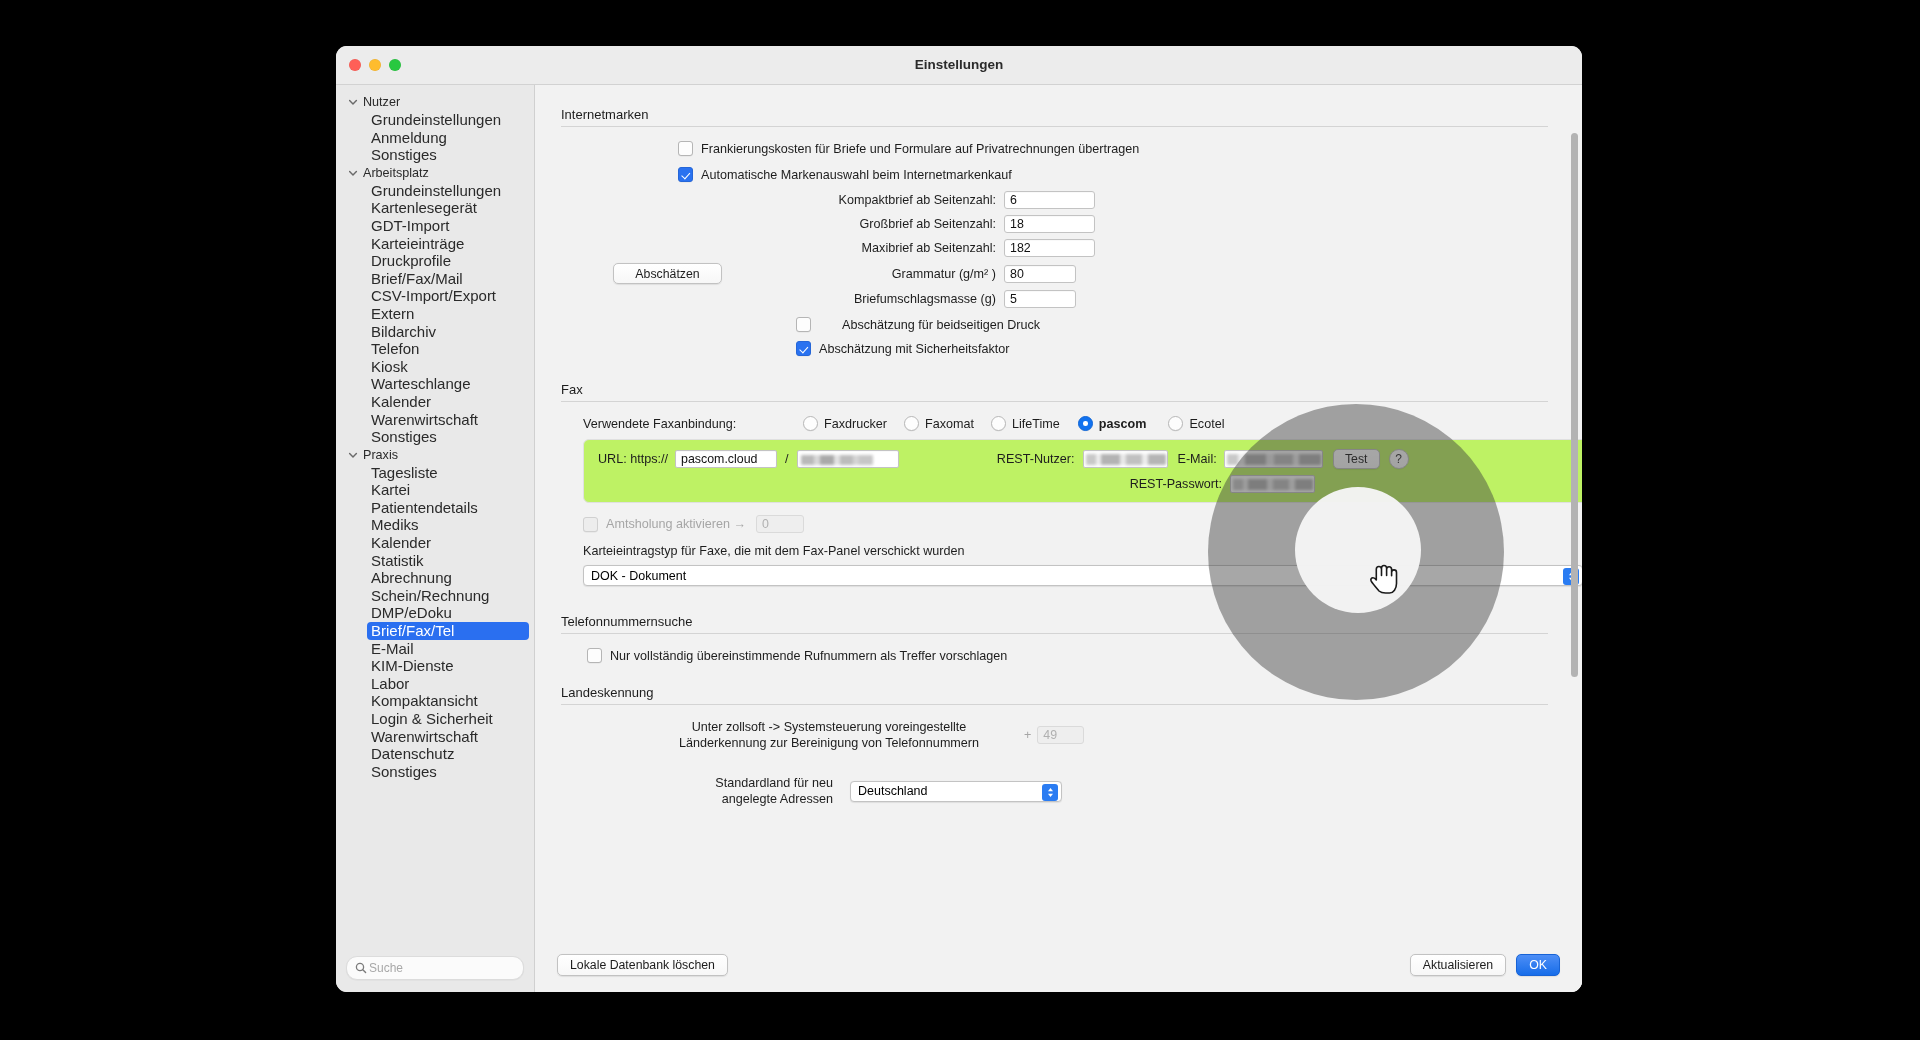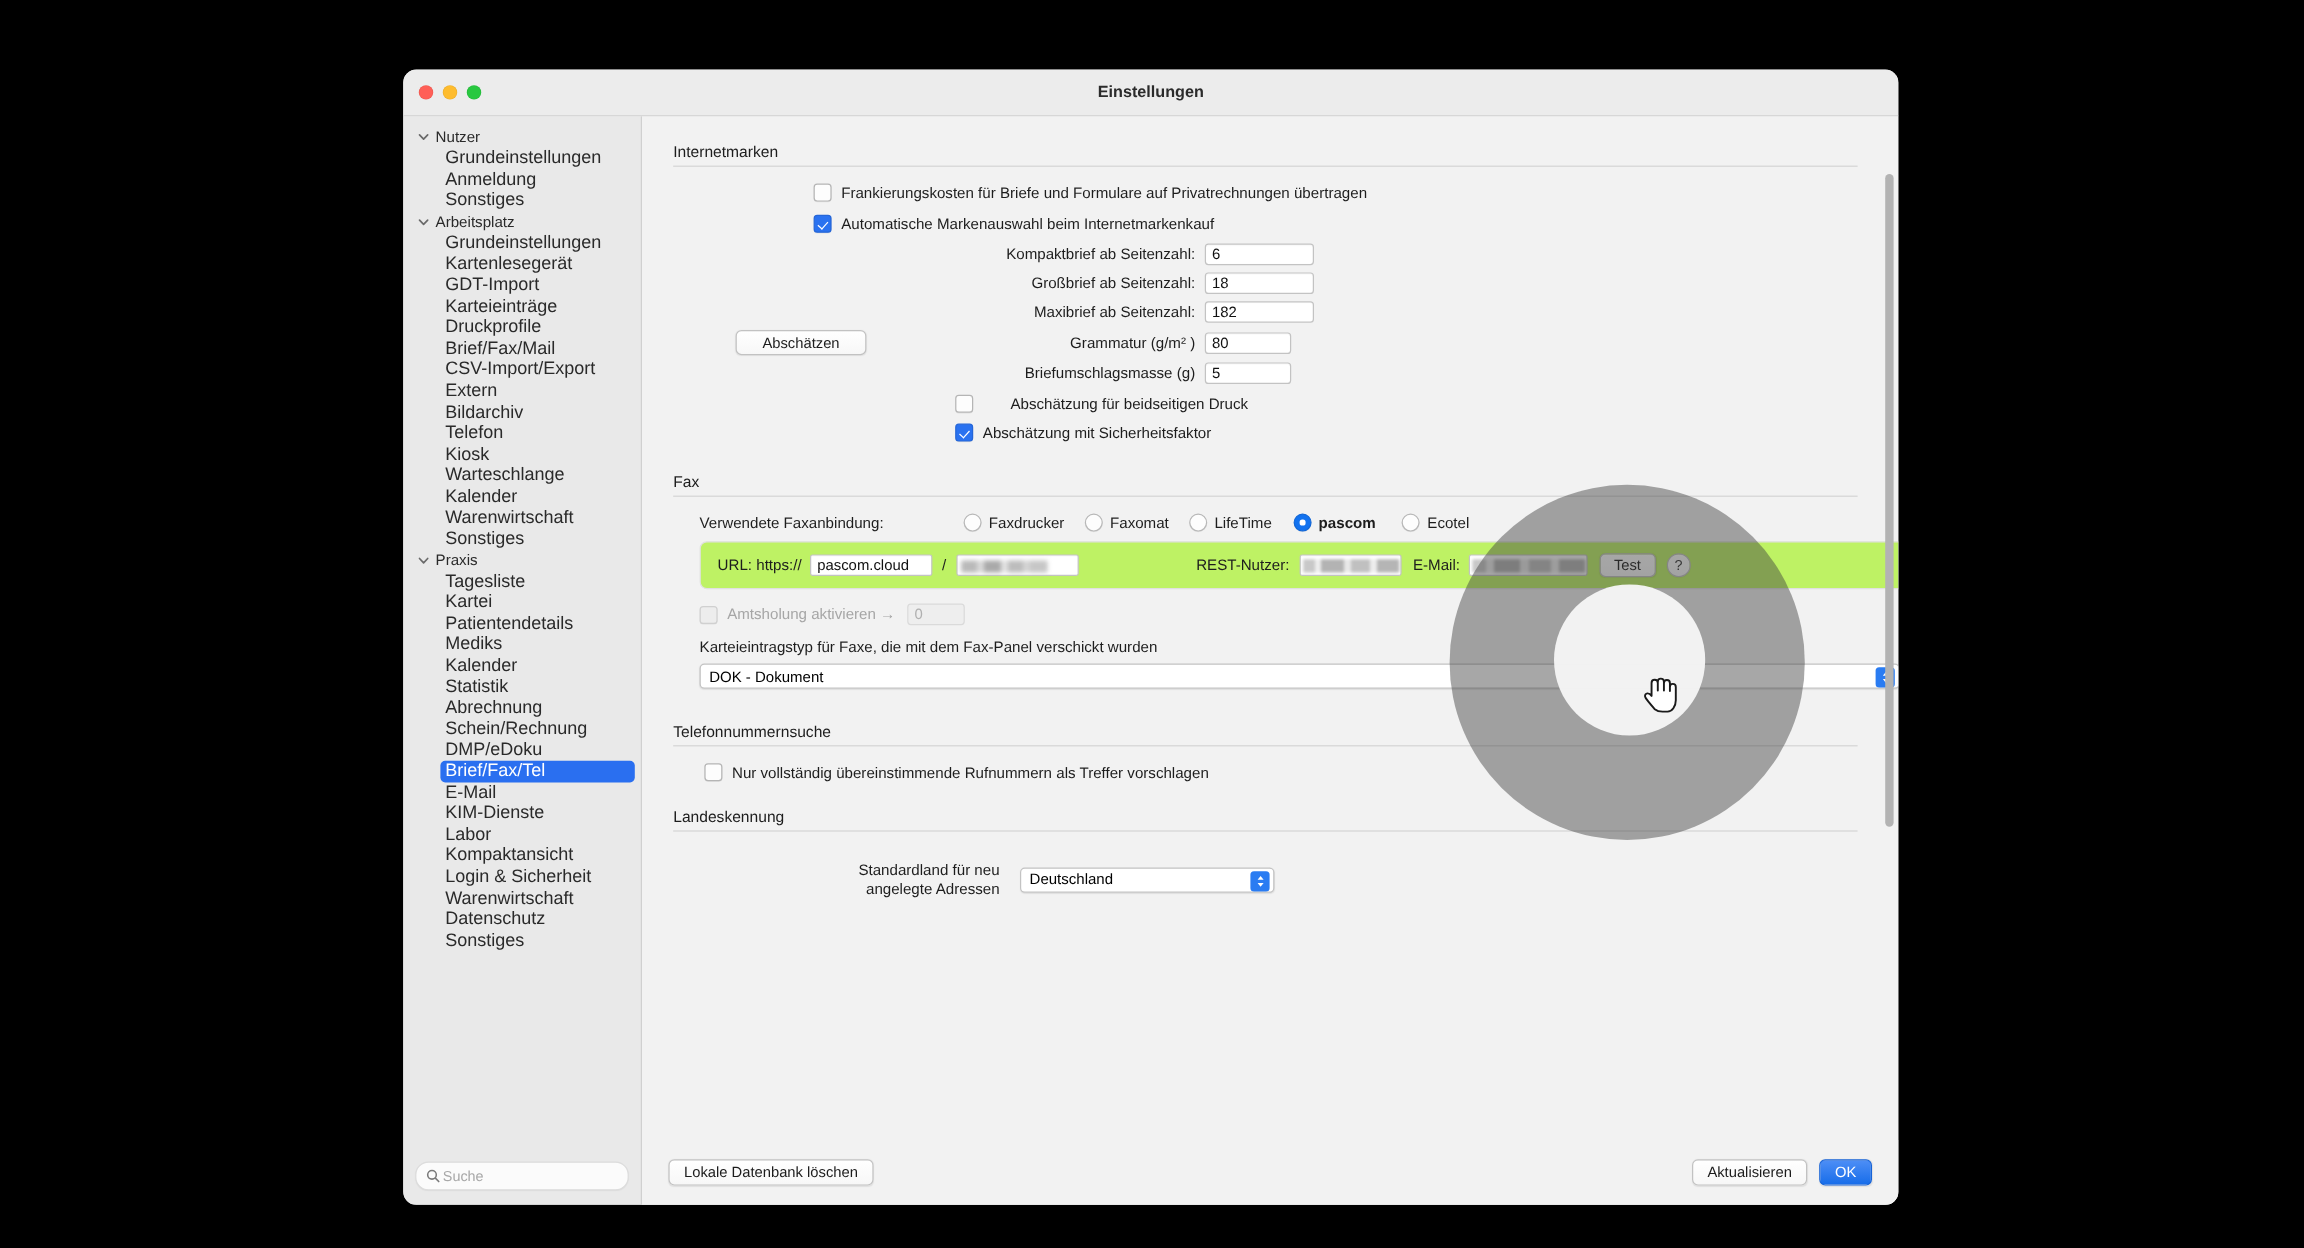--- a/index.html
+++ b/index.html
@@ -8,21 +8,21 @@
     background: #000000;
     overflow: hidden;
     font-family: "Liberation Sans", sans-serif;
     -webkit-font-smoothing: antialiased;
   }
   #root { position: relative; width: 1920px; height: 1040px; }
 
   
   .window {
     position: absolute;
-    left: 336px; top: 58px;
+    left: 336px; top: 46px;
     width: 1246px; height: 946px;
     background: #ececec;
     border-radius: 11px;
     box-shadow: 0 22px 60px rgba(0,0,0,0.55), 0 0 0 0.5px rgba(0,0,0,0.35);
     overflow: hidden;
     display: flex;
     flex-direction: column;
   }
   .titlebar {
     height: 38px;
@@ -466,20 +466,26 @@
 
                 <div class="lbl" style="margin-left:10px;">E-Mail:</div>
                 <div class="tf flat" style="width:99px; margin-left:7px; position:relative;">
                   <div class="redact2" style="position:absolute; left:2px; top:3px; width:94px; height:11px;"></div>
                 </div>
 
                 <div class="btn" style="margin-left:10px; width:47px; height:20px;">Test</div>
                 <div class="btn help" style="margin-left:9px;">?</div>
               </div>
 
+              <div class="row" style="margin-top:6px;">
+                <div class="lbl" style="margin-left:527px; width:97px; text-align:right;">REST-Passwort:</div>
+                <div class="tf flat" style="width:85px; margin-left:8px; position:relative;">
+                  <div class="redact2" style="position:absolute; left:2px; top:3px; width:80px; height:11px;"></div>
+                </div>
+              </div>
             </div>
 
             <div class="row" style="margin-left:22px; margin-top:12px;">
               <span class="cb dim"></span>
               <span class="lbl dim" style="margin-left:8px;">Amtsholung aktivieren →</span>
               <span class="tf disabled" style="width:48px; margin-left:10px;">0</span>
             </div>
 
             <div class="lbl" style="margin-left:22px; margin-top:11px;">Karteieintragstyp für Faxe, die mit dem Fax-Panel verschickt wurden</div>
 
@@ -497,20 +503,28 @@
             <div class="rule"></div>
 
             <div class="row" style="margin-left:26px; margin-bottom:22px;">
               <span class="cb"></span>
               <span class="lbl" style="margin-left:8px;">Nur vollständig übereinstimmende Rufnummern als Treffer vorschlagen</span>
             </div>
 
             <div class="section-title">Landeskennung</div>
             <div class="rule"></div>
 
+            <div class="row" style="margin-left:82px; margin-top:12px;">
+              <div style="width:372px; text-align:center; line-height:16px;">
+                <div class="lbl">Unter zollsoft -&gt; Systemsteuerung voreingestellte</div>
+                <div class="lbl">Länderkennung zur Bereinigung von Telefonnummern</div>
+              </div>
+              <div class="lbl dim" style="margin-left:9px;">+</div>
+              <div class="tf disabled" style="width:47px; margin-left:6px;">49</div>
+            </div>
 
             <div class="row" style="margin-left:82px; margin-top:24px;">
               <div style="width:190px; text-align:right; line-height:16px;">
                 <div class="lbl">Standardland für neu</div>
                 <div class="lbl">angelegte Adressen</div>
               </div>
               <div class="popup" style="width:212px; margin-left:17px;">
                 <span>Deutschland</span>
                 <span class="stepper">
                   <svg width="9" height="13" viewBox="0 0 9 13">

